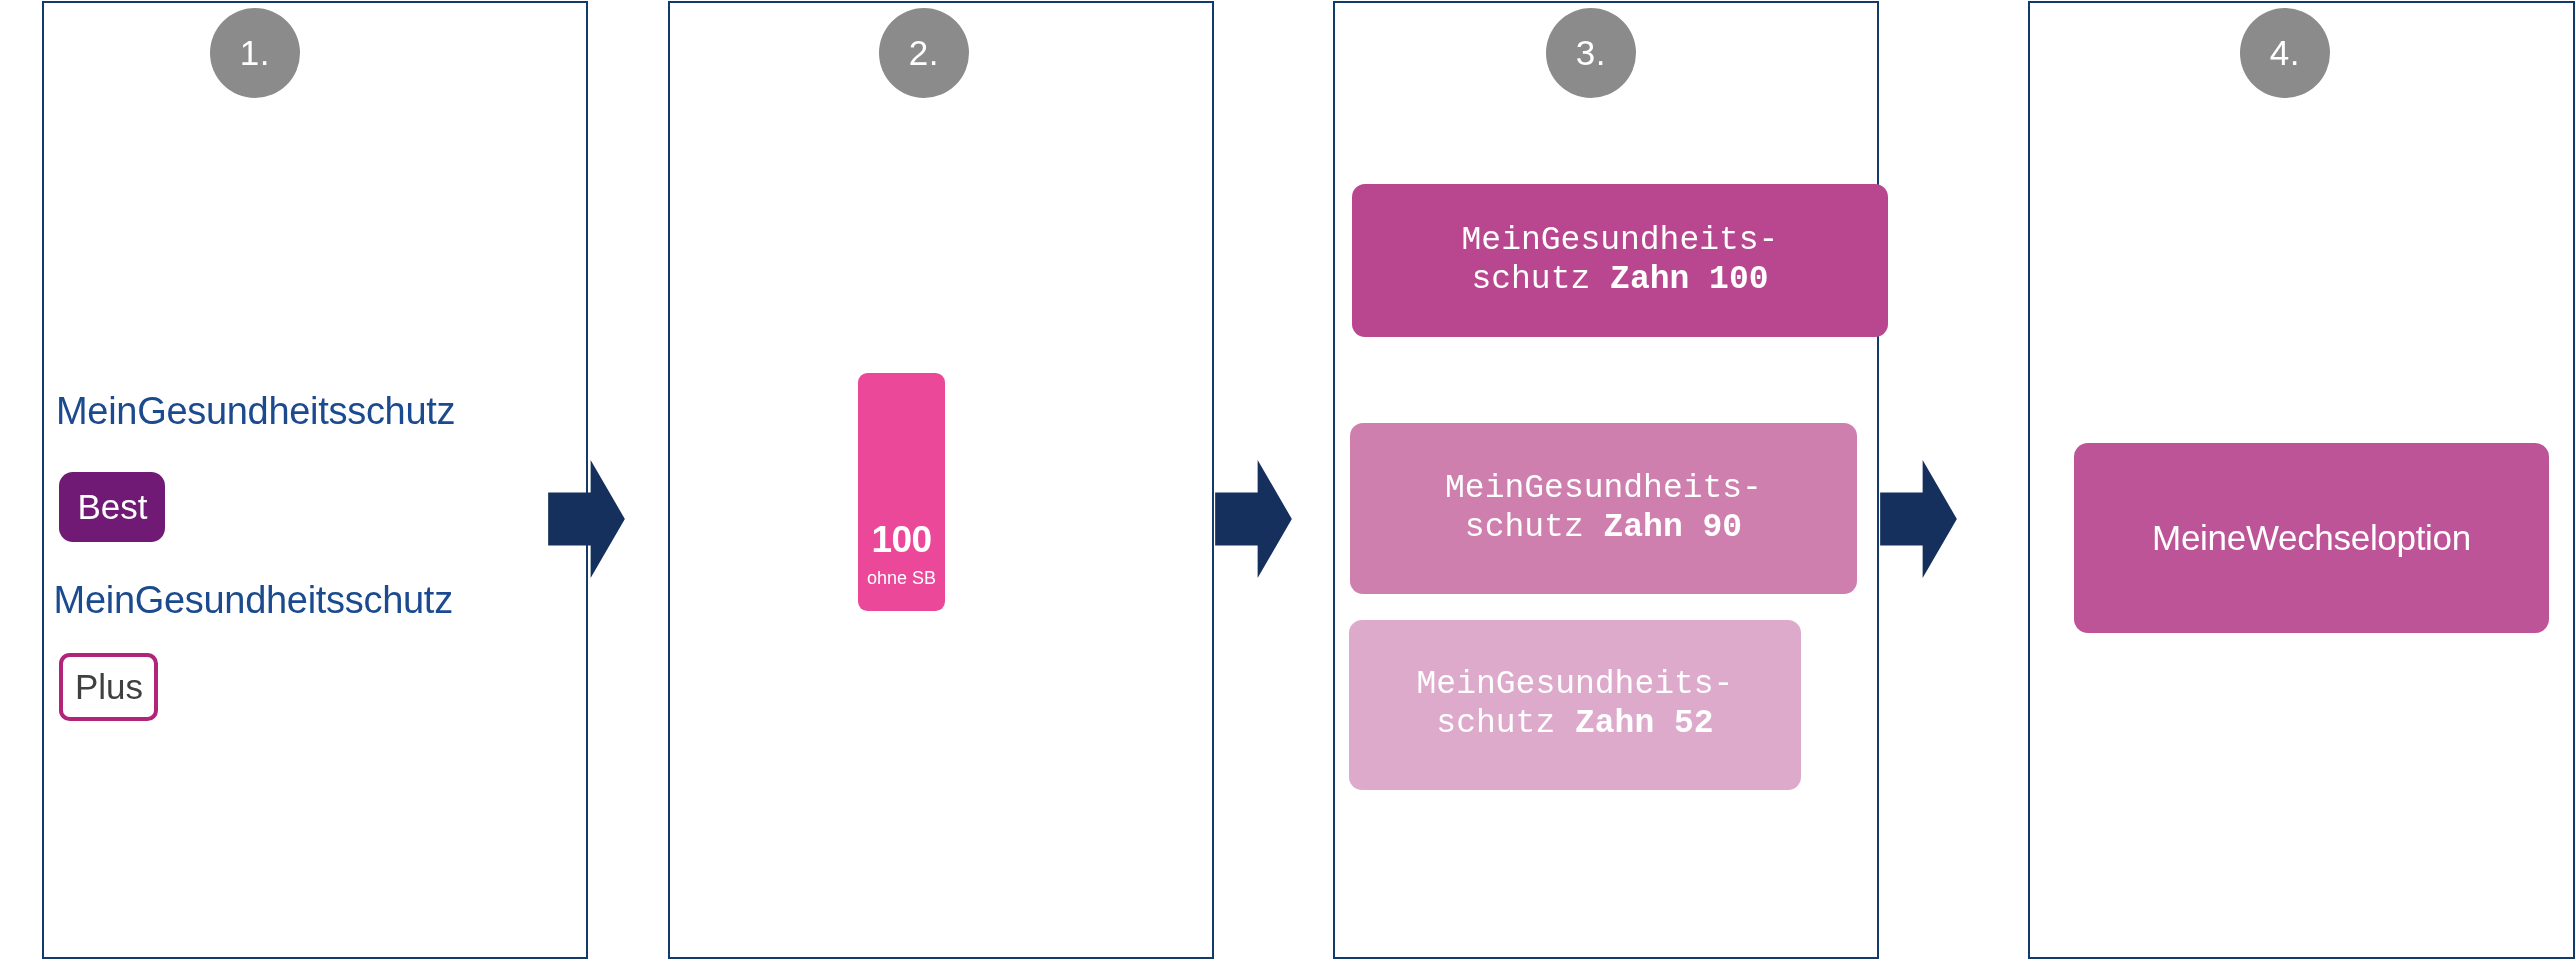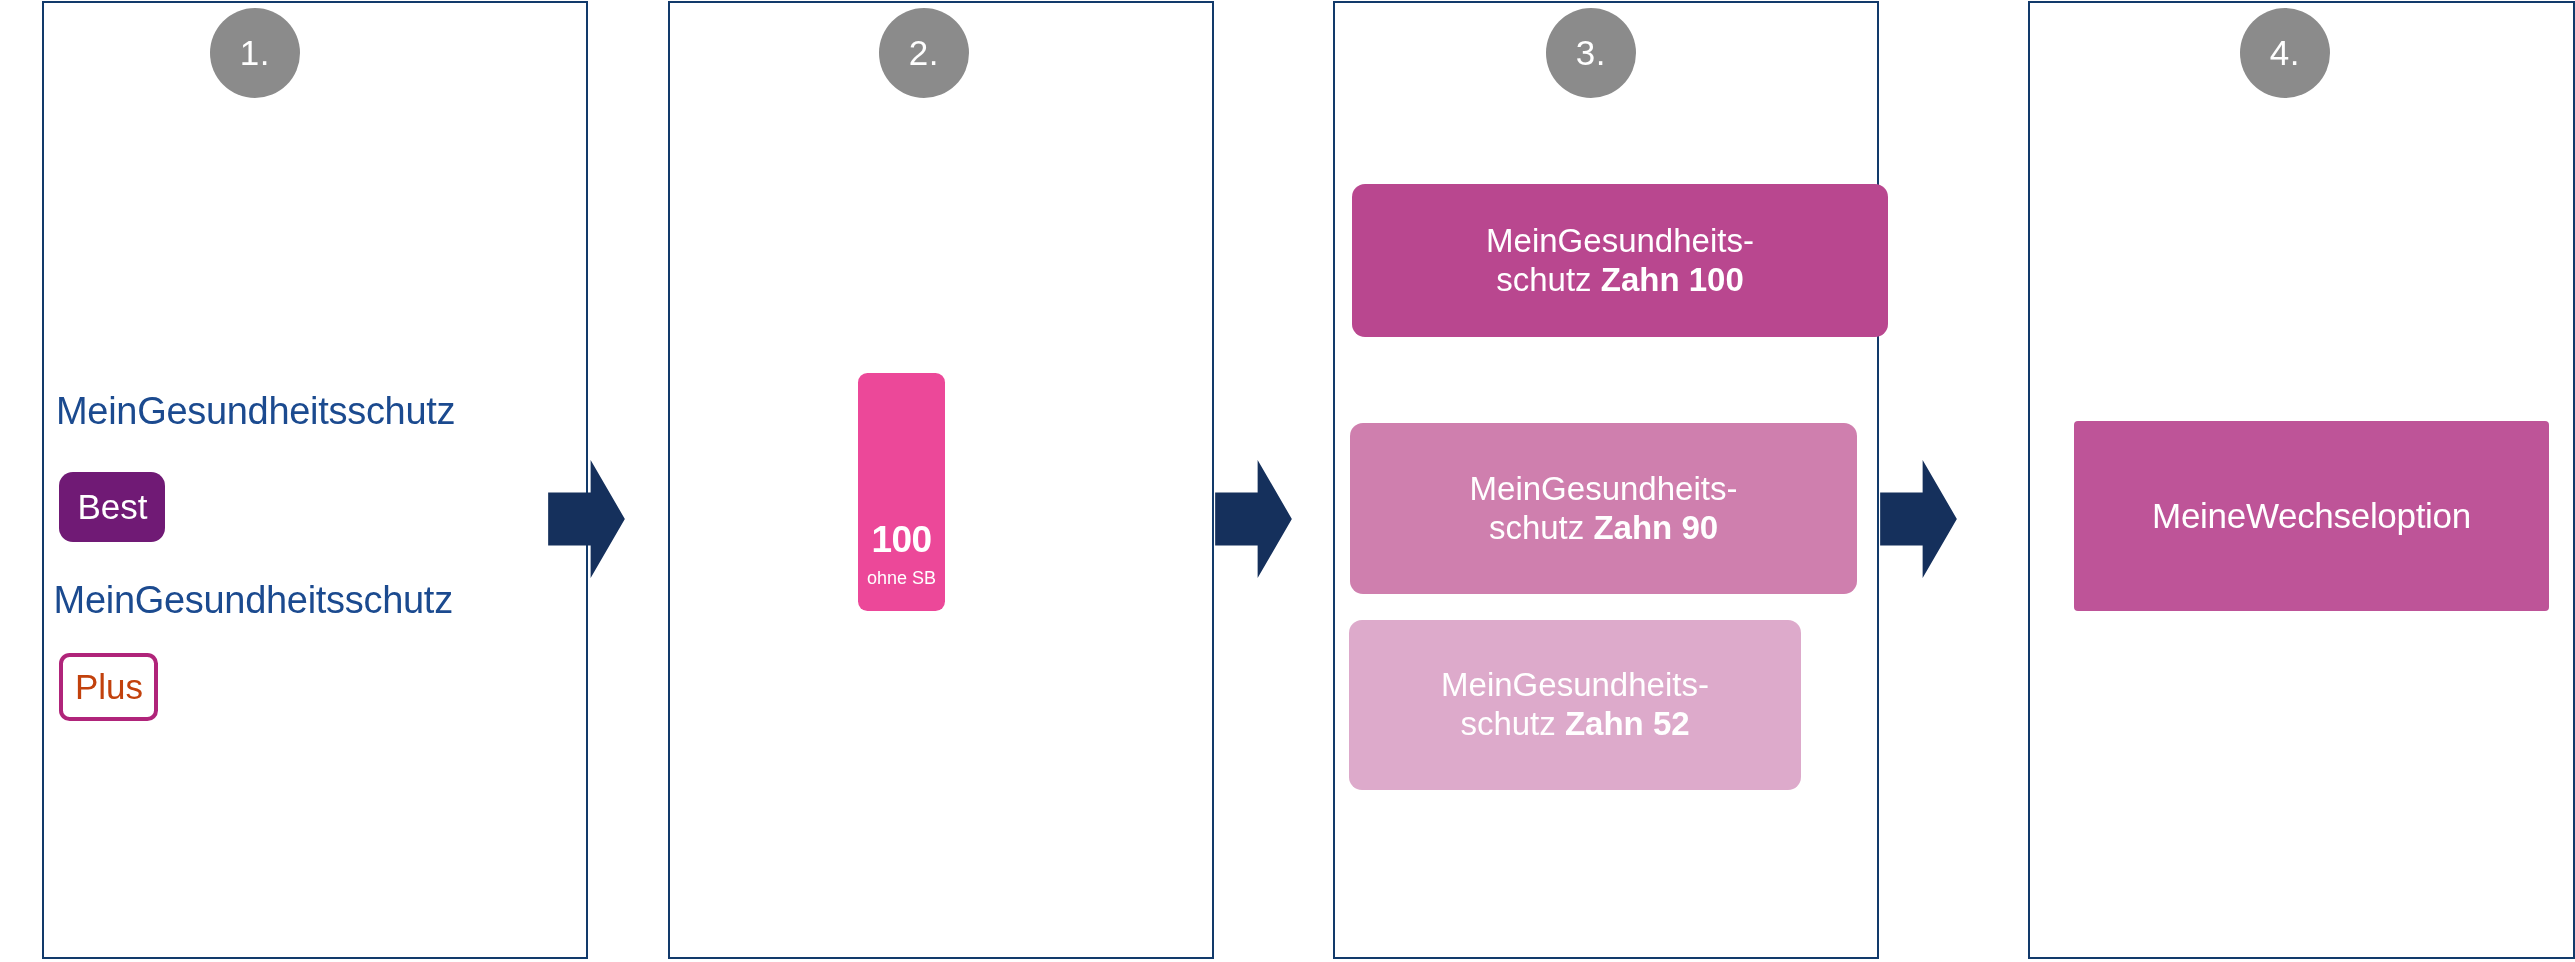--- a/index.html
+++ b/index.html
@@ -74,21 +74,21 @@
     box-sizing:border-box;
   }
   .tag-outline{
     position:absolute;
     left:15.3px;top:650px;
     width:99px;height:68px;
     background:#ffffff;
     border:4.1px solid #b0247a;
     border-radius:10.6px;
     display:flex;align-items:center;justify-content:center;
-    color:#c2410c;font-size:35px;
+    color:#404040;font-size:35px;
     box-sizing:border-box;
   }
 
   
   .bars{position:absolute;left:0;top:0;width:100%;height:100%;}
   .bar{
     position:absolute;
     border-radius:9.4px;
     display:flex;flex-direction:column;align-items:center;justify-content:flex-end;
     color:#ffffff;
@@ -109,32 +109,33 @@
   .card{
     position:absolute;
     border-radius:13px;
     display:flex;align-items:center;justify-content:center;
     color:#ffffff;
     box-sizing:border-box;
     padding:12px 20px;
     text-align:center;
     font-size:33px;
     line-height:1.18;
+    font-family:Liberation Mono, monospace;
   }
   .card .b{font-weight:bold;}
   #card-zahn100{left:1352px;top:184px;width:536px;height:153px;background:#b9478f;}
   #card-zahn90 {left:1350px;top:423px;width:507px;height:171px;background:#cf7fae;}
   #card-zahn75 {left:1349px;top:620px;width:452px;height:170px;background:#ddaacb;}
 
   
   #card-wechsel{
     position:absolute;
-    left:2074px;top:421px;width:475px;height:190px;
+    left:2074px;top:443px;width:475px;height:190px;
     background:#be5498;
-    border-radius:4px;
+    border-radius:14px;
     display:flex;align-items:center;justify-content:center;
     color:#ffffff;font-size:35px;
     box-sizing:border-box;text-align:center;
     letter-spacing:-0.3px;
   }
 </style>
 </head>
 <body>
 
 <div class="stage">

